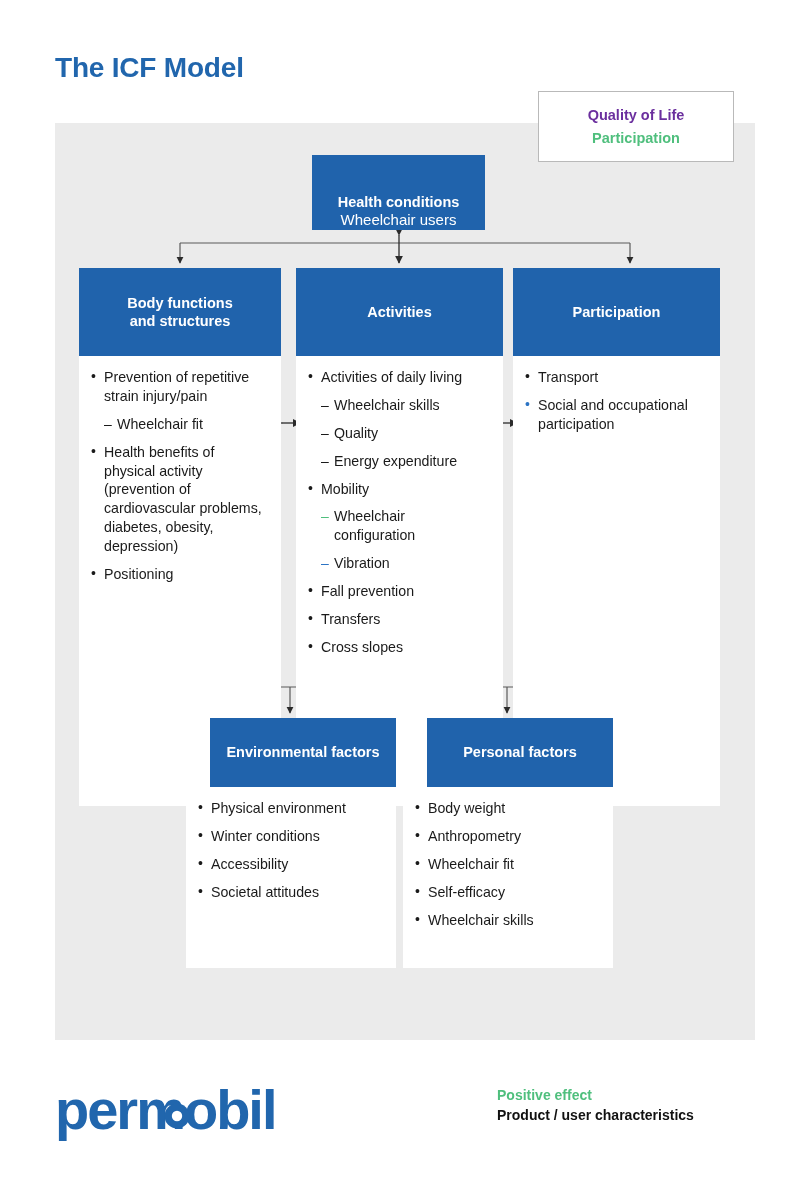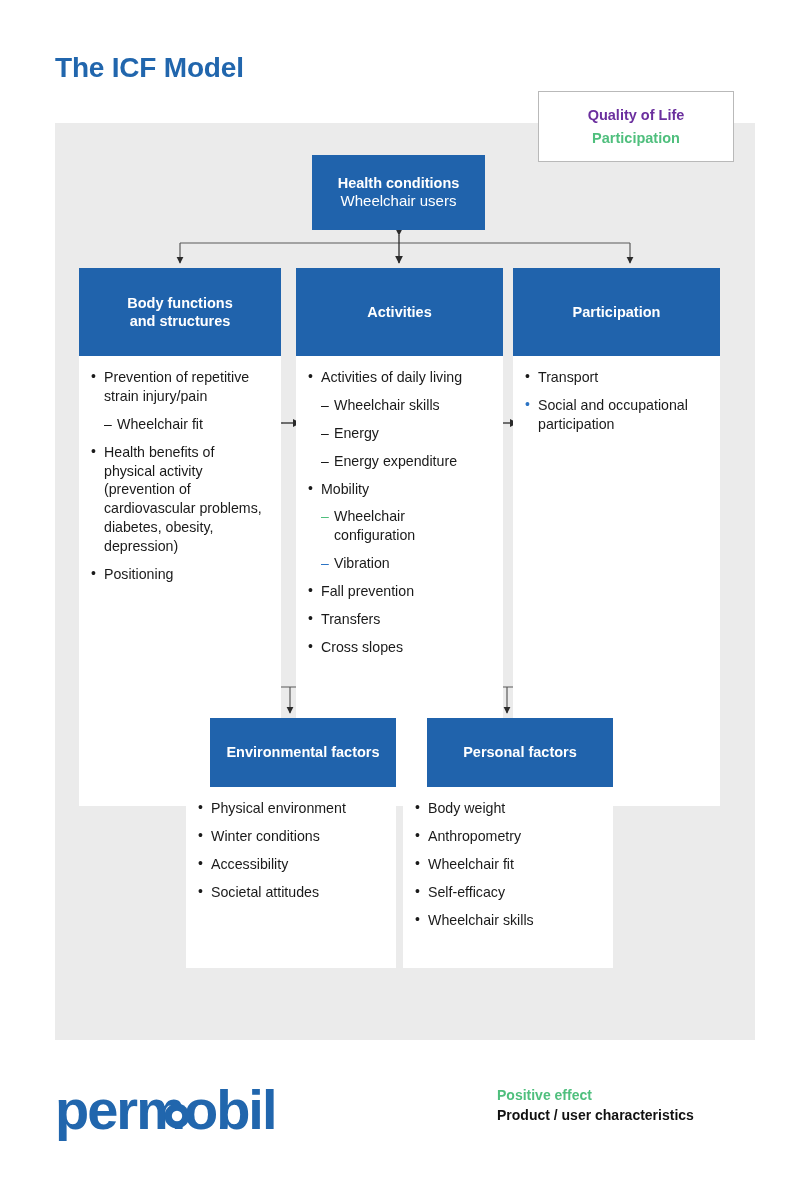--- a/index.html
+++ b/index.html
@@ -71,21 +71,21 @@
   }
   .bluebox .sub{
     font-size:15px;
     font-weight:normal;
     line-height:1.25;
   }
 
   
   #health-box{
     left:257px; top:32px;
-    width:173px; height:75px;
+    width:173px; height:75px;justify-content:flex-end;
   }
 
   
   .col{
     position:absolute;
     background:#ffffff;
     box-sizing:border-box;
   }
   .col-head{
     background:#2063ac;
@@ -233,21 +233,21 @@
       </ul>
     </div>
   </div>
 
   <div class="col" id="col-act">
     <div class="col-head">Activities</div>
     <div class="col-body">
       <ul class="lst">
         <li class="b1">Activities of daily living</li>
         <li class="b2">Wheelchair skills</li>
-        <li class="b2">Energy</li>
+        <li class="b2">Quality</li>
         <li class="b2">Energy expenditure</li>
         <li class="b1">Mobility</li>
         <li class="b2 green">Wheelchair configuration</li>
         <li class="b2 blue">Vibration</li>
         <li class="b1">Fall prevention</li>
         <li class="b1">Transfers</li>
         <li class="b1">Cross slopes</li>
       </ul>
     </div>
   </div>

